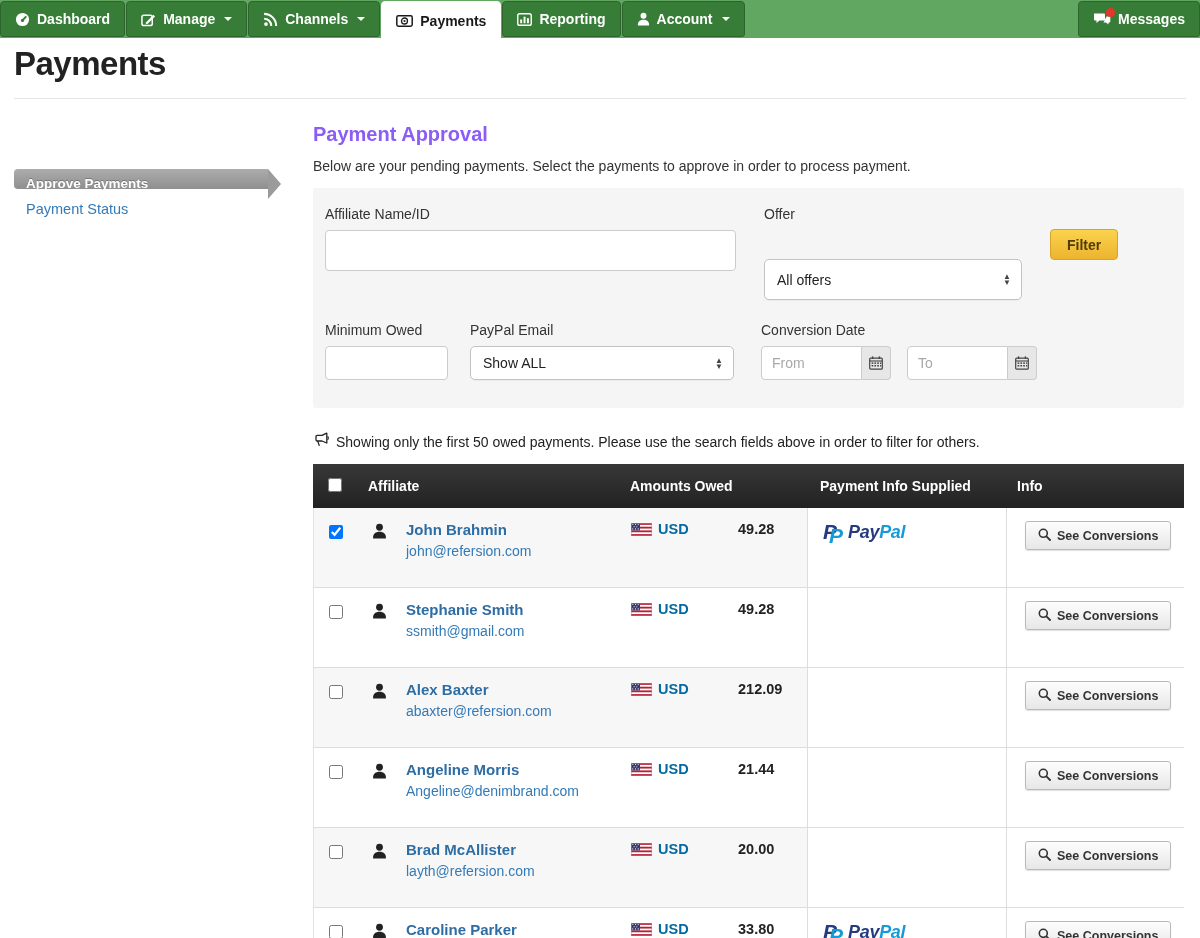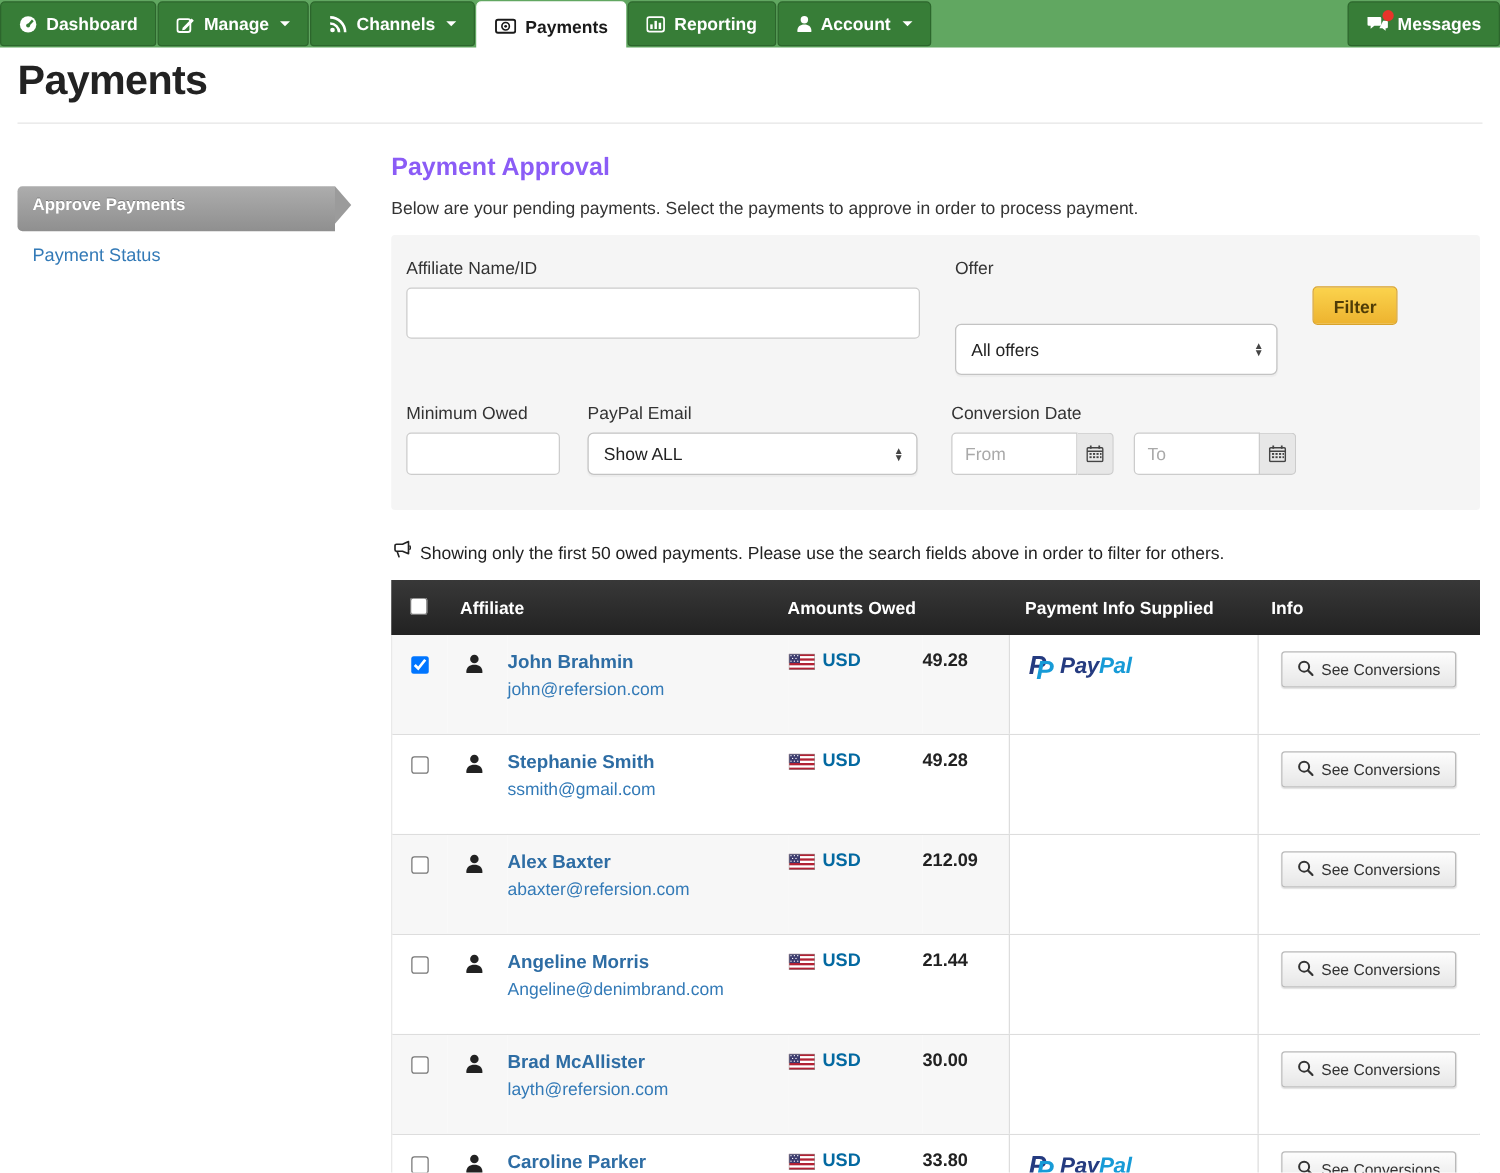--- a/index.html
+++ b/index.html
@@ -22,24 +22,24 @@
 
   
   .page-title { font-size:33px; font-weight:bold; color:#222; letter-spacing:-0.5px;
     padding:7px 0 0 14px; }
   .page-hr { border:0; border-top:1px solid #e5e5e5; margin:15px 14px 0 14px; }
 
   
   .content { position:relative; padding-left:313px; }
 
   .sidebar { position:absolute; left:14px; top:26px; width:285px; }
-  .side-arrow { position:relative; width:254px; height:36px; line-height:30px;
+  .side-arrow { position:relative; width:254px; height:20px; line-height:30px;
     background:linear-gradient(#adadad,#8f8f8f); border-radius:4px 0 0 4px;
     color:#fff; font-size:13.5px; font-weight:bold; padding-left:12px;
-    text-shadow:0 -1px 0 rgba(0,0,0,0.25); cursor:pointer; }
+    text-shadow:0 -1px 0 rgba(0,0,0,0.25); cursor:pointer;margin-top:20px; }
   .side-arrow::after { content:""; position:absolute; right:-13px; top:0; width:0; height:0;
     border-top:15px solid transparent; border-bottom:15px solid transparent;
     border-left:13px solid #9b9b9b; }
   .side-link { display:inline-block; margin:12px 0 0 12px; color:#337ab7; font-size:14.5px;
     text-decoration:none; cursor:pointer; }
 
   .main { width:871px; }
   .section-heading { font-size:20px; font-weight:bold; color:#8b5cf6; margin-top:24px; }
   .section-desc { font-size:14px; color:#333; margin-top:12px; }
 
@@ -90,21 +90,21 @@
   .c-cur { display:flex; align-items:flex-start; gap:6px; font-weight:bold; font-size:14.5px; color:#0369a1; }
   .c-cur svg { margin-top:2px; }
   .c-amt { font-weight:bold; font-size:14.5px; color:#222; }
   .c-pp { border-left:1px solid #ddd; padding-left:14px; }
   .c-info { border-left:1px solid #ddd; padding-left:18px; }
   .pp-logo { display:flex; align-items:center; gap:2px; margin-top:-2px; }
   .pp-word { font-size:18px; font-weight:bold; font-style:italic; letter-spacing:-0.3px; }
   .pp-pay { color:#253b80; } .pp-pal { color:#179bd7; }
   .btn-see { display:inline-flex; align-items:center; gap:6px; height:29px; padding:0 12px;
     background:linear-gradient(#fdfdfd,#e7e7e7); border:1px solid #b9b9b9; border-radius:3px;
-    font-size:12.5px; font-weight:normal; color:#333; cursor:pointer; font-family:inherit;
+    font-size:12.5px; font-weight:bold; color:#333; cursor:pointer; font-family:inherit;
     box-shadow:0 1px 1px rgba(0,0,0,0.12);text-align:center; }
 </style>
 </head>
 <body>
 
 <div class="navbar">
   <div class="nav-tab">
     <span>
         <svg width="15" height="15" viewBox="0 0 16 16">
           <circle cx="8" cy="8" r="7" fill="#fff"></circle>
@@ -551,21 +551,21 @@
                     <circle cx="3.1" cy="3.7" r="0.55"></circle>
                     <circle cx="5.8" cy="3.7" r="0.55"></circle>
                     <circle cx="1.8" cy="5.9" r="0.55"></circle>
                     <circle cx="4.5" cy="5.9" r="0.55"></circle>
                     <circle cx="7.2" cy="5.9" r="0.55"></circle>
                   </g>
                   <rect x="0.25" y="0.25" width="20.5" height="12.5" fill="none" stroke="#999" stroke-width="0.5"></rect>
                 </svg></span>
       <span class="cur">USD</span>
     </div>
-    <div class="cell c-amt">30.00</div>
+    <div class="cell c-amt">20.00</div>
     <div class="cell c-pp">
       <span class="pp-logo" style="visibility: hidden;">
         <svg width="24" height="26" viewBox="0 0 24 26">
                   <text x="1" y="20" font-family="Liberation Sans, sans-serif" font-size="21" font-weight="bold" font-style="italic" fill="#253b80">P</text>
                   <text x="7" y="24" font-family="Liberation Sans, sans-serif" font-size="21" font-weight="bold" font-style="italic" fill="#179bd7">P</text>
                 </svg>
         <span class="pp-word"><span class="pp-pay">Pay</span><span class="pp-pal">Pal</span></span>
       </span>
     </div>
     <div class="cell c-info">

